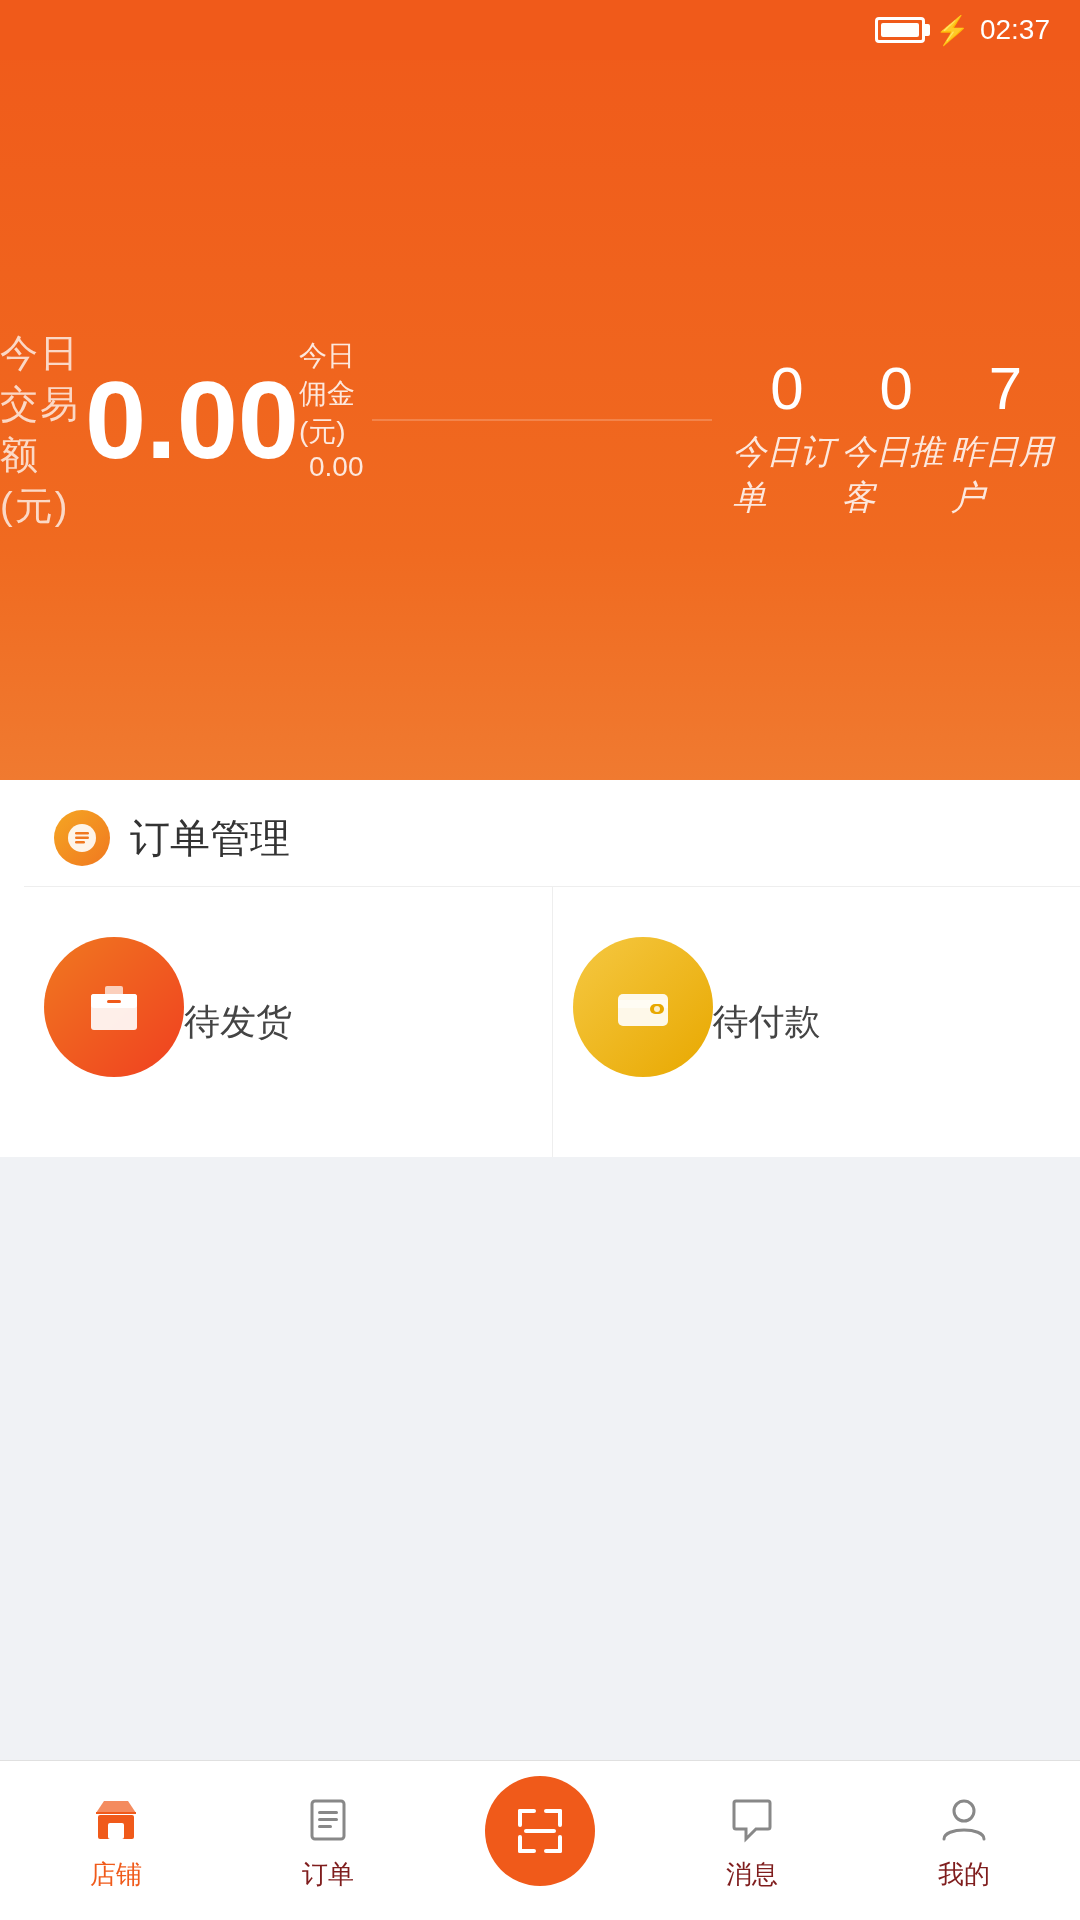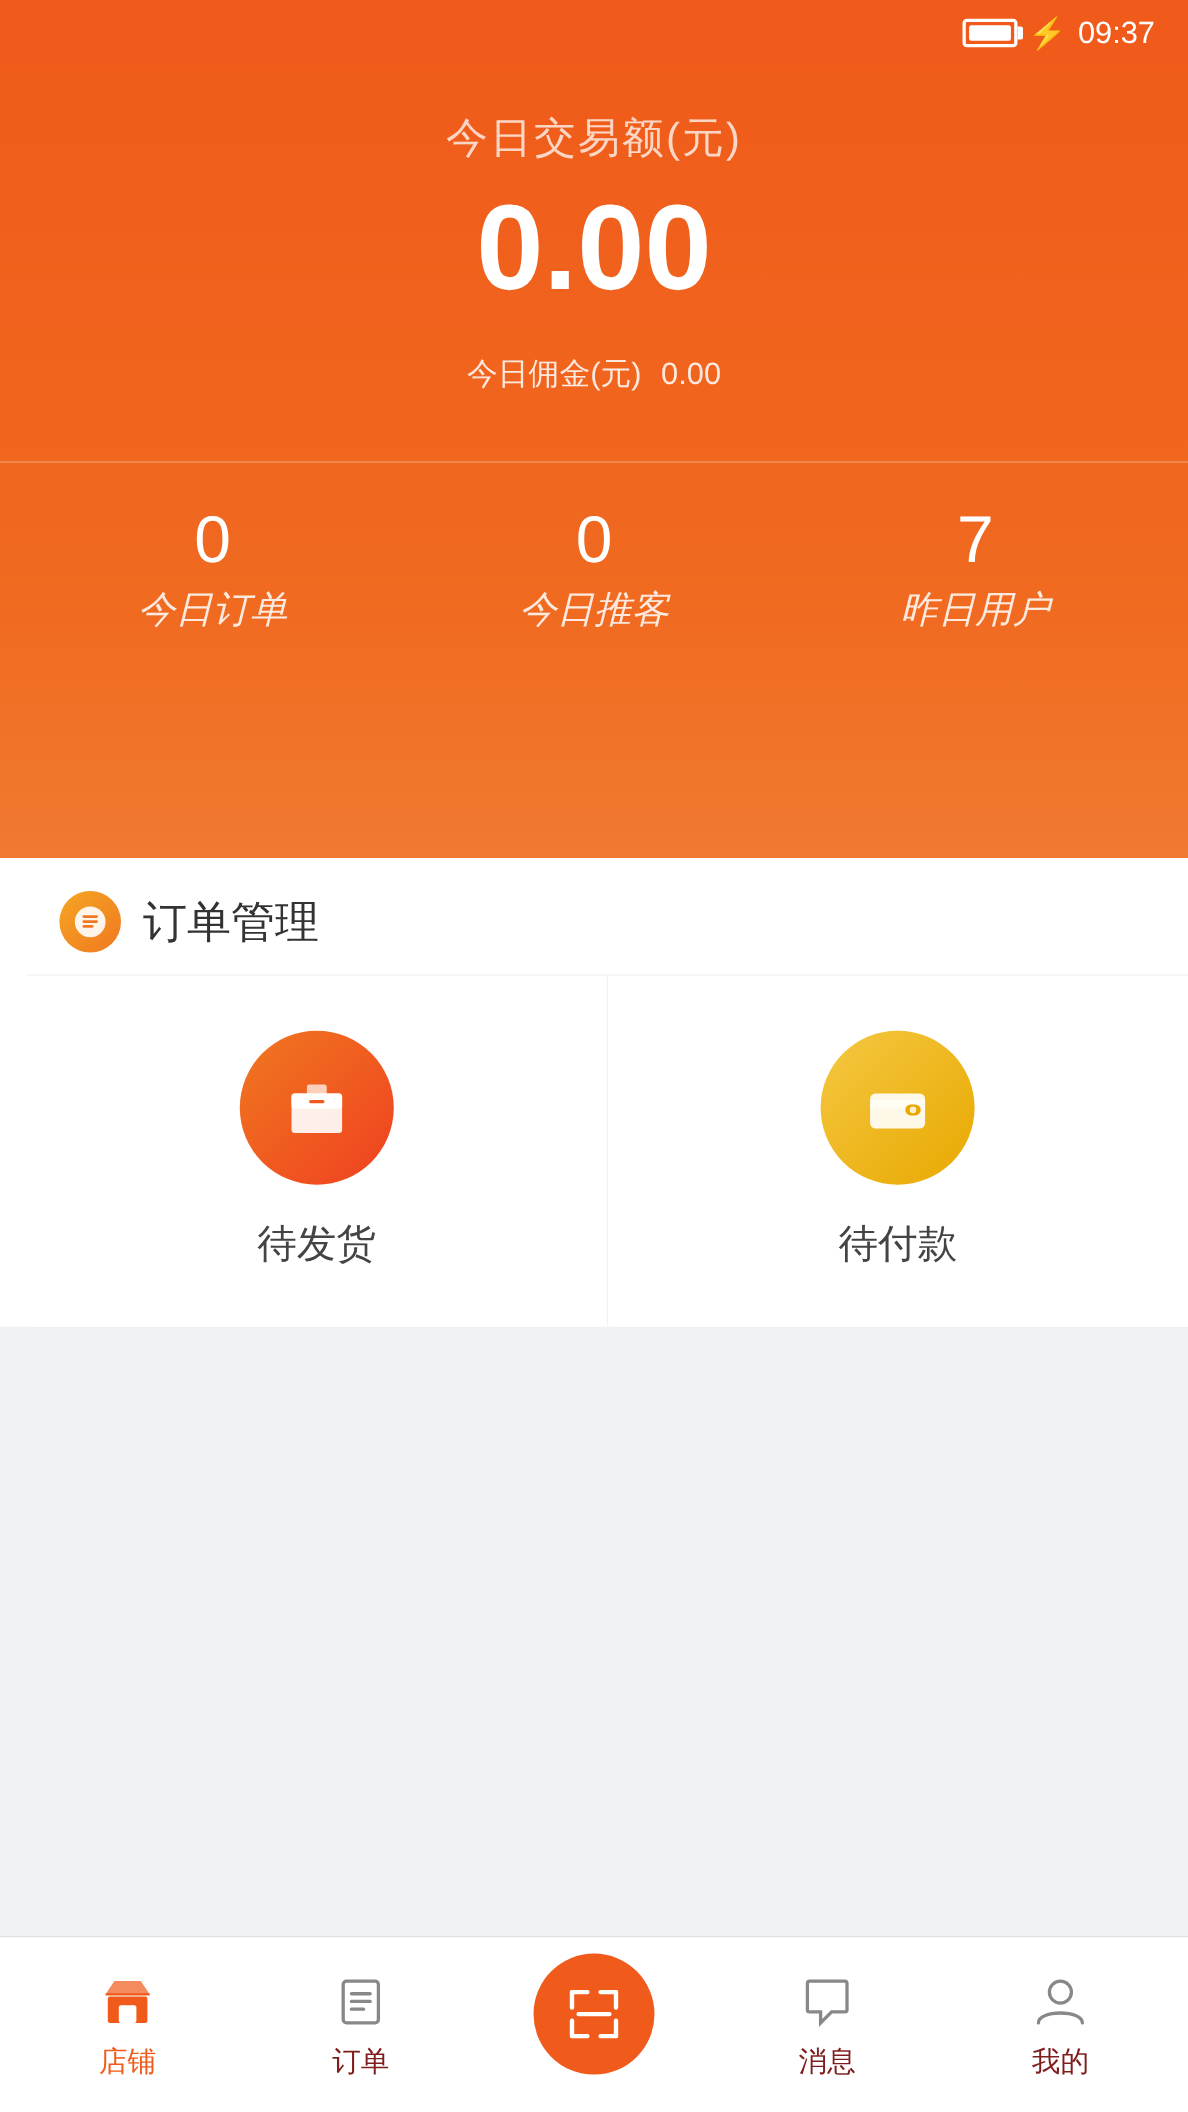--- a/index.html
+++ b/index.html
@@ -61,21 +61,21 @@
       border-radius: 2px;
     }
 
     
     .hero-section {
       position: absolute;
       top: 0; left: 0; right: 0;
       height: 780px;
       background: linear-gradient(180deg, #f05a1a 0%, #f06a20 70%, #f07a30 100%);
       display: flex;
-      flex-direction: column;
+      flex-direction: row;
       align-items: center;
       padding-top: 100px;
     }
 
     .today-label {
       color: rgba(255,255,255,0.75);
       font-size: 38px;
       margin-bottom: 20px;
       letter-spacing: 2px;
     }
@@ -156,21 +156,21 @@
     }
 
     
     .order-grid {
       display: flex;
       width: 100%;
     }
     .order-item {
       flex: 1;
       display: flex;
-      flex-direction: column;
+      flex-direction: row;
       align-items: center;
       padding: 50px 20px 50px;
       border-right: 1px solid #eee;
       cursor: pointer;
       background: white;
     }
     .order-item:last-child {
       border-right: none;
     }
     .order-item-icon {
@@ -257,21 +257,21 @@
   </style>
 </head>
 <body>
 
 <div class="status-bar">
   <div class="status-bar-right">
     <div class="battery-icon">
       <div class="battery-fill"></div>
     </div>
     <span style="color:white;font-size:28px;">⚡</span>
-    <span>09:37</span>
+    <span>02:37</span>
   </div>
 </div>
 
 <div class="hero-section">
   <div class="today-label">今日交易额(元)</div>
   <div class="amount-big">0.00</div>
   <div class="commission-row">
     <span>今日佣金(元)</span>
     <span style="margin-left:10px;">0.00</span>
   </div>

